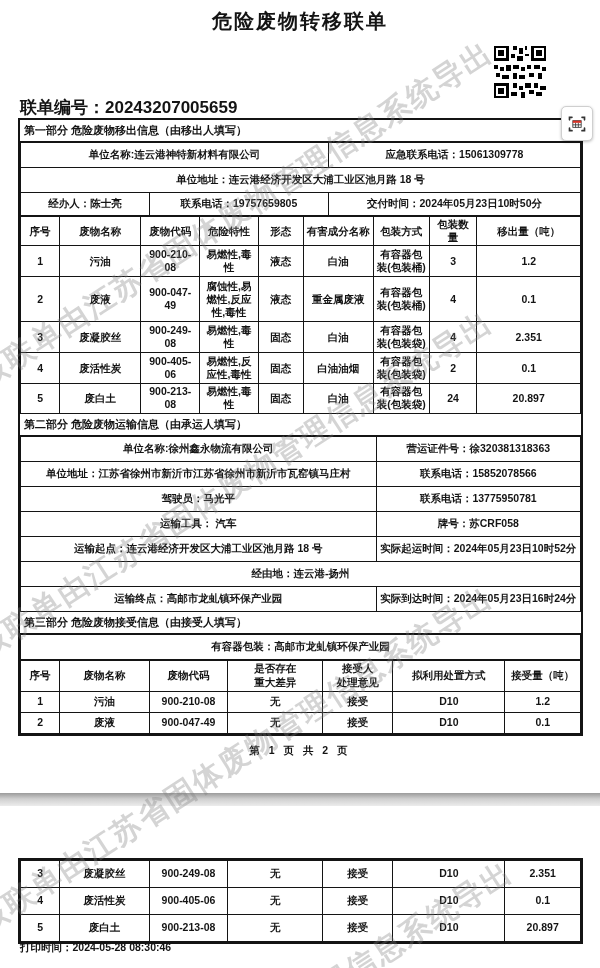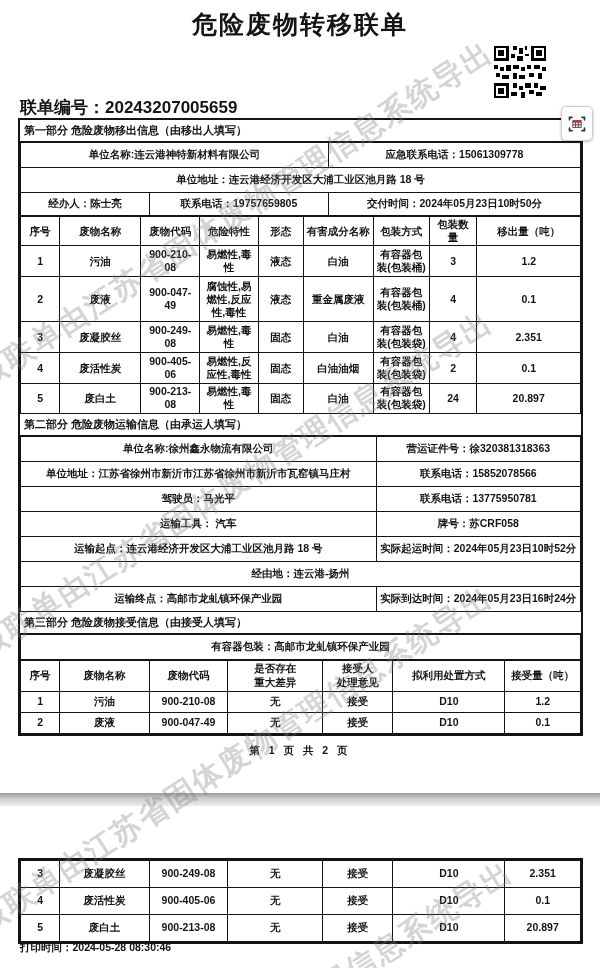--- a/index.html
+++ b/index.html
@@ -1,21 +1,21 @@
 <!DOCTYPE html>
 <html><head>
 <meta charset="utf-8">
 <style>
   html,body{margin:0;padding:0;}
   body{
     width:600px;height:968px;position:relative;background:#ffffff;
     font-family:"Liberation Sans",sans-serif;color:#141414;overflow:hidden;
   }
   .title{position:absolute;top:8px;left:0;width:100%;text-align:center;
-    font-size:25px;font-weight:bold;letter-spacing:2px;}
+    font-size:20px;font-weight:bold;letter-spacing:2px;}
   .manifest-no{position:absolute;left:20px;top:96px;font-size:17px;font-weight:bold;}
   .doc{position:absolute;left:18px;top:118px;width:565px;border:2px solid #141414;
     box-sizing:border-box;background:transparent;}
   .bar{font-size:11px;font-weight:bold;padding:3px 4px;border-bottom:1px solid #141414;}
   table{width:100%;border-collapse:collapse;table-layout:fixed;}
   td,th{border:1px solid #141414;font-size:10.5px;font-weight:bold;
     padding:1px 3px;overflow:hidden;line-height:1.25;}
   th{white-space:pre-line;text-align:center;vertical-align:middle;}
   .lbl{text-align:center;vertical-align:middle;}
   .ctr{text-align:center;vertical-align:middle;}

